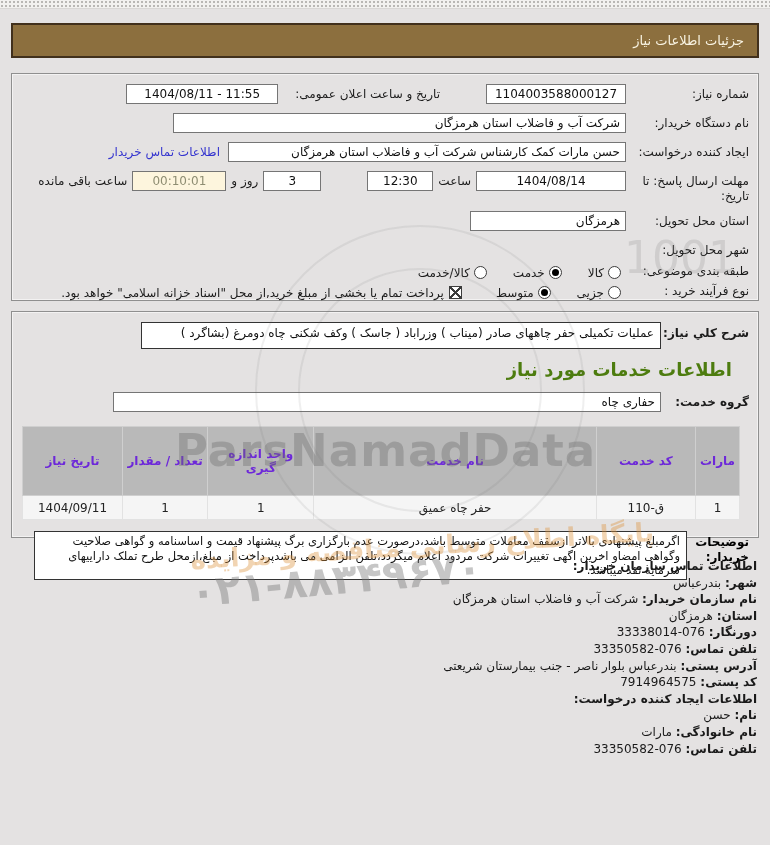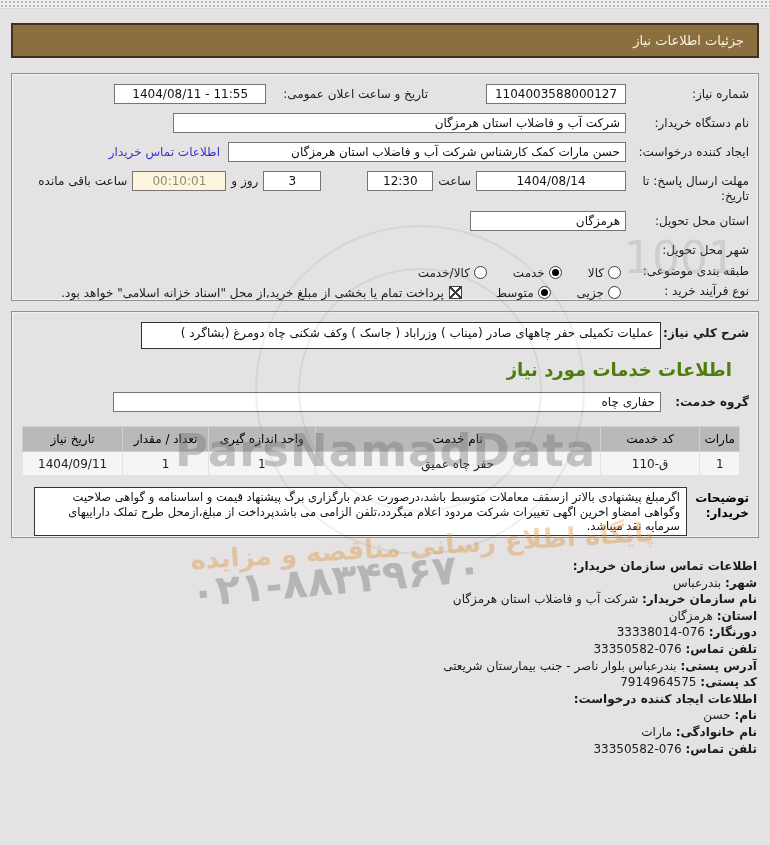--- a/index.html
+++ b/index.html
@@ -61,22 +61,22 @@
            margin: 2px 0 0 5px; flex: 0 0 13px; }
 
   .bold { font-weight: bold; }
   .desc-box {
     background: #fff; border: 1px solid #333; font-size: 12px;
     padding: 3px 6px; line-height: 15px; color: #111;
   }
   .sec-heading { font-size: 18px; font-weight: bold; color: #4d7c0f; margin: 10px 17px 12px 0; }
 
   table.svc { border-collapse: collapse; width: 718px; margin: 3px 9px 0 0; font-size: 12px; }
-  table.svc th { background: #b9b9b9; color: #000000; font-weight: normal; border: 1px solid #cfcfcf;
-                 height: 25px; padding: 2px 4px; }
+  table.svc th { background: #b9b9b9; color: #6d28d9; font-weight: bold; border: 1px solid #cfcfcf;
+                 height: 25px; padding: 20px 4px; }
   table.svc td { background: #f5f5f5; border: 1px solid #e2e2e2; height: 24px; text-align: center;
                  padding: 2px 4px; color: #222; }
 
   .notes-row { display: flex; margin-top: 11px; }
   .notes-label { width: 62px; flex: 0 0 62px; font-weight: bold; font-size: 12px; padding-top: 4px; line-height: 15px;}
   .notes-box { width: 653px; height: 49px; background: #fff; border: 1px solid #333;
                font-size: 11.5px; line-height: 14.5px; padding: 2px 6px; color:#111; }
 
   .contact { position: absolute; top: 558px; right: 13px; left: 13px; font-size: 12px;
              line-height: 16.6px; color: #1a1a1a; }
@@ -103,21 +103,21 @@
 
   <div class="title-bar">
     <span>جزئیات اطلاعات نیاز</span>
   </div>
 
   <div class="panel panel1">
 
     <div class="frow">
       <span class="flabel">شماره نیاز:</span>
       <div class="field center" style="width:140px"><span class="ltr">1104003588000127</span></div>
-      <span class="inline-lbl" style="margin-right:58px">تاریخ و ساعت اعلان عمومی:</span>
+      <span class="inline-lbl" style="margin-right:46px">تاریخ و ساعت اعلان عمومی:</span>
       <div class="field center" style="width:152px; margin-right:12px"><span class="ltr">1404/08/11 - 11:55</span></div>
     </div>
 
     <div class="frow">
       <span class="flabel">نام دستگاه خریدار:</span>
       <div class="field" style="width:453px"><span>شرکت آب و فاضلاب استان هرمزگان</span></div>
     </div>
 
     <div class="frow">
       <span class="flabel">ایجاد کننده درخواست:</span>

